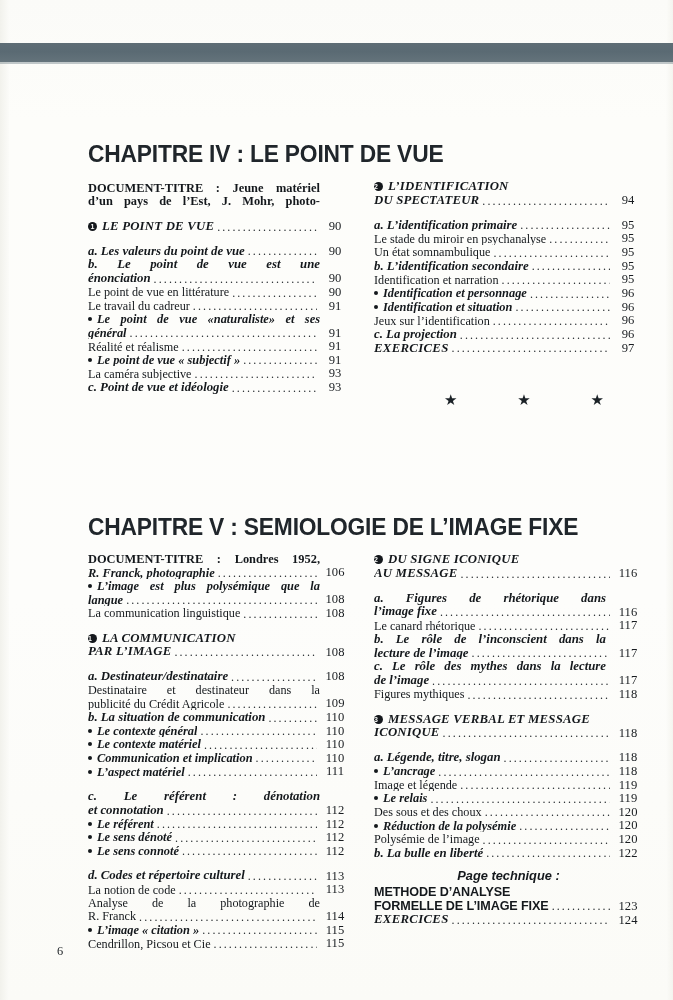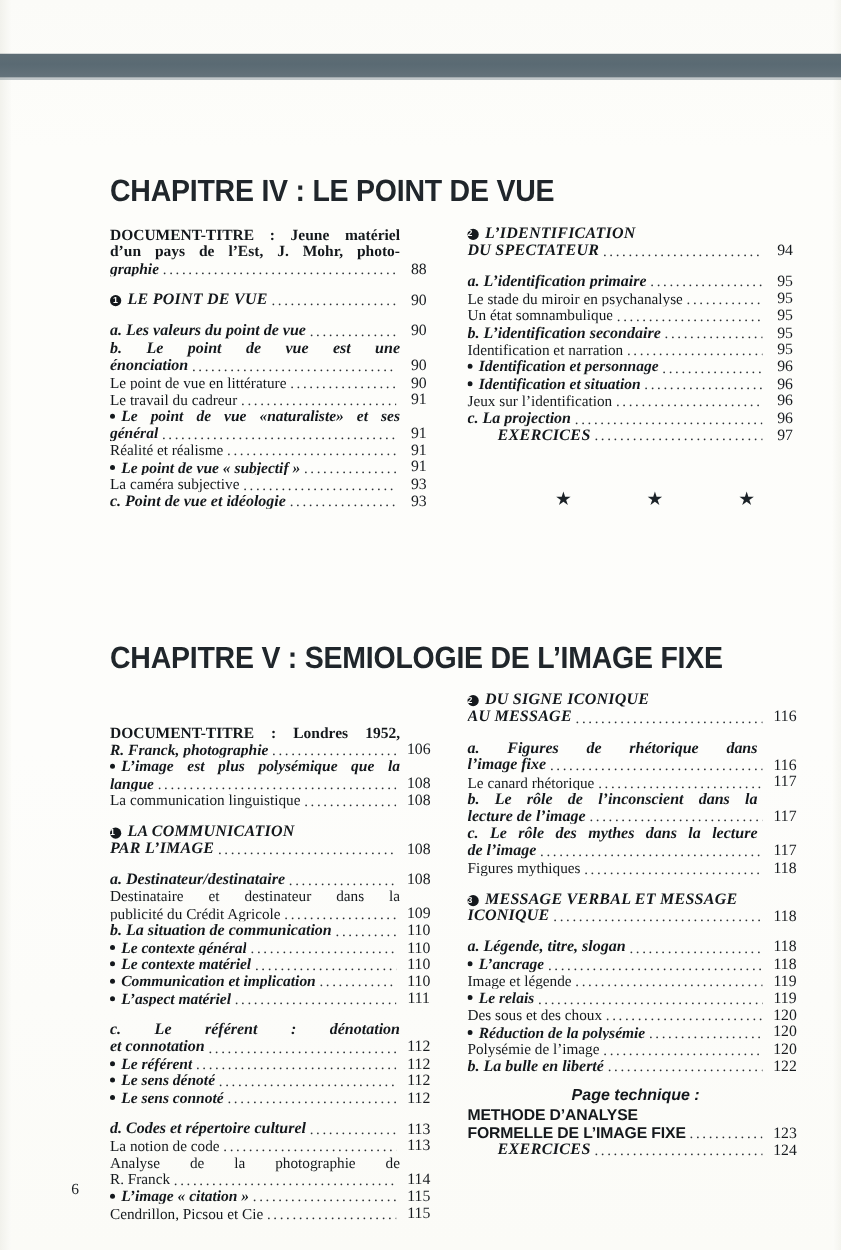--- a/index.html
+++ b/index.html
@@ -76,21 +76,21 @@
     position: absolute;
     font-size: 12.4px;
     line-height: 1.0;
     color: #14181c;
   }
   .col-left  { left: 88px;  width: 262px; }
   .col-right { left: 374px; width: 269px; }
 
   #ch4-left  { top: 182px; }
   #ch4-right { top: 180px; }
-  #ch5-left  { top: 580px; }
+  #ch5-left  { top: 553px; }
   #ch5-right { top: 553px; }
 
   
   .entry {
     display: flex;
     align-items: flex-end;
     width: 100%;
     margin-bottom: 1px;
   }
   .entry .txt {
@@ -160,21 +160,20 @@
   .lvl-bullet {          
     font-weight: bold;
     font-style: italic;
     font-size: 12.4px;
   }
   .lvl-exo {             
     font-weight: bold;
     font-style: italic;
     font-size: 12.8px;
     letter-spacing: .3px;
-    margin-left: 24px;
   }
   .lvl-tech {            
     font-family: "Liberation Sans", sans-serif;
     font-weight: bold;
     font-size: 12.6px;
     letter-spacing: -0.1px;
   }
   .page-technique {
     font-family: "Liberation Sans", sans-serif;
     font-weight: bold;
@@ -245,25 +244,20 @@
 
   <h1 class="chapter-title" id="ch4-title">CHAPITRE IV : LE POINT DE VUE</h1>
 
   <div class="col col-left" id="ch4-left">
       <div class="block-entry">
         <span class="lines lvl-doc">DOCUMENT-TITRE : Jeune matériel</span>
       </div>
       <div class="block-entry">
         <span class="lines lvl-doc">d’un pays de l’Est, J. Mohr, photo-</span>
       </div>
-      <div class="entry">
-        <span class="txt lvl-doc"><i>graphie</i></span>
-        <span class="leader"></span>
-        <span class="pg">88</span>
-      </div>
       <div class="gap-md"></div>
       <div class="entry">
         <span class="txt lvl-main"><span class="num-badge">1</span>LE POINT DE VUE</span>
         <span class="leader"></span>
         <span class="pg">90</span>
       </div>
       <div class="gap-md"></div>
       <div class="entry">
         <span class="txt lvl-a">a.  Les valeurs du point de vue</span>
         <span class="leader"></span>

